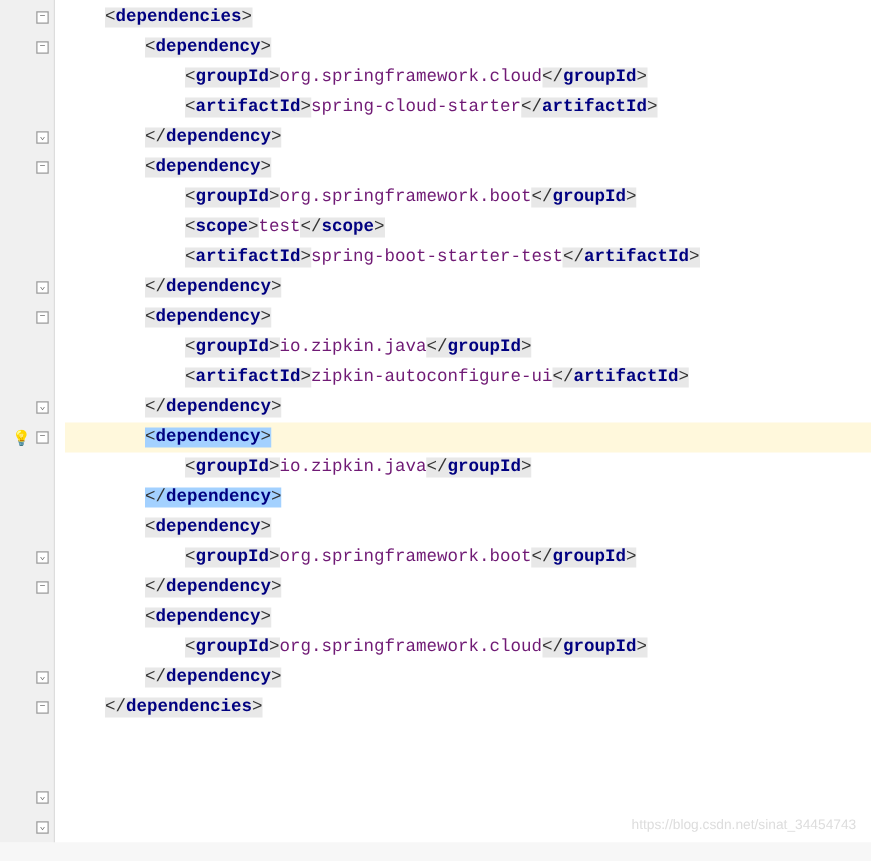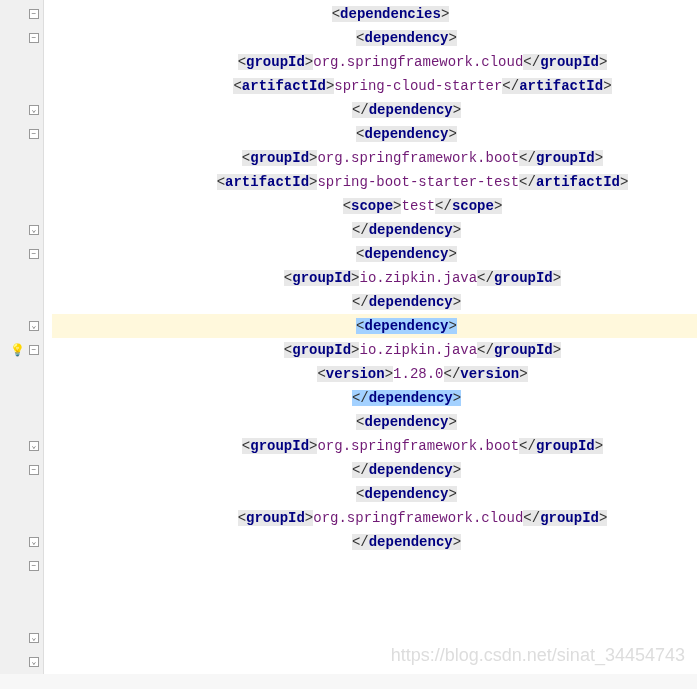--- a/index.html
+++ b/index.html
@@ -47,41 +47,40 @@
     }
     .code {
       flex: 1;
       padding: 2px 0 2px 8px;
       line-height: 24px;
     }
     .line {
       height: 24px;
       white-space: pre;
       position: relative;
-      text-align: center;
     }
     .line.highlight {
       background: #fff8dc;
     }
     .indent { display: inline-block; }
     .i1 { width: 32px; }
     .i2 { width: 64px; }
     .i3 { width: 96px; }
     .bracket { color: #333; }
     .tag { color: #000080; font-weight: bold; }
     .text { color: #701a75; }
     .tag-hl { background: #e8e8e8; }
     .sel { background: #a3d1ff; }
     .watermark {
       position: absolute;
       bottom: 8px;
       right: 12px;
       color: #ddd;
       font-family: Arial, sans-serif;
-      font-size: 18px;
+      font-size: 11px;
       pointer-events: none;
     }
   </style>
 </head>
 <body>
 
 <div class="editor">
   <div class="gutter" id="gutter">
       <div class="gutter-row">
         <span class="fold">−</span>
@@ -142,32 +141,33 @@
       </div>
     </div>
   <div class="code" id="code">
       <div class="line"><span class="indent i1"></span><span class="tag-hl"><span class="bracket">&lt;</span><span class="tag">dependencies</span><span class="bracket">&gt;</span></span></div>
       <div class="line"><span class="indent i2"></span><span class="tag-hl"><span class="bracket">&lt;</span><span class="tag">dependency</span><span class="bracket">&gt;</span></span></div>
       <div class="line"><span class="indent i3"></span><span class="tag-hl"><span class="bracket">&lt;</span><span class="tag">groupId</span><span class="bracket">&gt;</span></span><span class="text">org.springframework.cloud</span><span class="tag-hl"><span class="bracket">&lt;/</span><span class="tag">groupId</span><span class="bracket">&gt;</span></span></div>
       <div class="line"><span class="indent i3"></span><span class="tag-hl"><span class="bracket">&lt;</span><span class="tag">artifactId</span><span class="bracket">&gt;</span></span><span class="text">spring-cloud-starter</span><span class="tag-hl"><span class="bracket">&lt;/</span><span class="tag">artifactId</span><span class="bracket">&gt;</span></span></div>
       <div class="line"><span class="indent i2"></span><span class="tag-hl"><span class="bracket">&lt;/</span><span class="tag">dependency</span><span class="bracket">&gt;</span></span></div>
       <div class="line"><span class="indent i2"></span><span class="tag-hl"><span class="bracket">&lt;</span><span class="tag">dependency</span><span class="bracket">&gt;</span></span></div>
       <div class="line"><span class="indent i3"></span><span class="tag-hl"><span class="bracket">&lt;</span><span class="tag">groupId</span><span class="bracket">&gt;</span></span><span class="text">org.springframework.boot</span><span class="tag-hl"><span class="bracket">&lt;/</span><span class="tag">groupId</span><span class="bracket">&gt;</span></span></div>
+      <div class="line"><span class="indent i3"></span><span class="tag-hl"><span class="bracket">&lt;</span><span class="tag">scope</span><span class="bracket">&gt;</span></span><span class="text">test</span><span class="tag-hl"><span class="bracket">&lt;/</span><span class="tag">scope</span><span class="bracket">&gt;</span></span></div>
       <div class="line"><span class="indent i3"></span><span class="tag-hl"><span class="bracket">&lt;</span><span class="tag">artifactId</span><span class="bracket">&gt;</span></span><span class="text">spring-boot-starter-test</span><span class="tag-hl"><span class="bracket">&lt;/</span><span class="tag">artifactId</span><span class="bracket">&gt;</span></span></div>
-      <div class="line"><span class="indent i3"></span><span class="tag-hl"><span class="bracket">&lt;</span><span class="tag">scope</span><span class="bracket">&gt;</span></span><span class="text">test</span><span class="tag-hl"><span class="bracket">&lt;/</span><span class="tag">scope</span><span class="bracket">&gt;</span></span></div>
       <div class="line"><span class="indent i2"></span><span class="tag-hl"><span class="bracket">&lt;/</span><span class="tag">dependency</span><span class="bracket">&gt;</span></span></div>
       <div class="line"><span class="indent i2"></span><span class="tag-hl"><span class="bracket">&lt;</span><span class="tag">dependency</span><span class="bracket">&gt;</span></span></div>
       <div class="line"><span class="indent i3"></span><span class="tag-hl"><span class="bracket">&lt;</span><span class="tag">groupId</span><span class="bracket">&gt;</span></span><span class="text">io.zipkin.java</span><span class="tag-hl"><span class="bracket">&lt;/</span><span class="tag">groupId</span><span class="bracket">&gt;</span></span></div>
+      <div class="line"><span class="indent i3"></span><span class="tag-hl"><span class="bracket">&lt;</span><span class="tag">artifactId</span><span class="bracket">&gt;</span></span><span class="text">zipkin-autoconfigure-ui</span><span class="tag-hl"><span class="bracket">&lt;/</span><span class="tag">artifactId</span><span class="bracket">&gt;</span></span></div>
       <div class="line"><span class="indent i2"></span><span class="tag-hl"><span class="bracket">&lt;/</span><span class="tag">dependency</span><span class="bracket">&gt;</span></span></div>
       <div class="line highlight"><span class="indent i2"></span><span class="sel"><span class="bracket">&lt;</span><span class="tag">dependency</span><span class="bracket">&gt;</span></span></div>
       <div class="line"><span class="indent i3"></span><span class="tag-hl"><span class="bracket">&lt;</span><span class="tag">groupId</span><span class="bracket">&gt;</span></span><span class="text">io.zipkin.java</span><span class="tag-hl"><span class="bracket">&lt;/</span><span class="tag">groupId</span><span class="bracket">&gt;</span></span></div>
-      <div class="line"><span class="indent i3"></span><span class="tag-hl"><span class="bracket">&lt;</span><span class="tag">version</span><span class="bracket">&gt;</span></span><span class="text">1.28.0</span><span class="tag-hl"><span class="bracket">&lt;/</span><span class="tag">version</span><span class="bracket">&gt;</span></span></div>
       <div class="line"><span class="indent i2"></span><span class="sel"><span class="bracket">&lt;/</span><span class="tag">dependency</span><span class="bracket">&gt;</span></span></div>
       <div class="line"><span class="indent i2"></span><span class="tag-hl"><span class="bracket">&lt;</span><span class="tag">dependency</span><span class="bracket">&gt;</span></span></div>
       <div class="line"><span class="indent i3"></span><span class="tag-hl"><span class="bracket">&lt;</span><span class="tag">groupId</span><span class="bracket">&gt;</span></span><span class="text">org.springframework.boot</span><span class="tag-hl"><span class="bracket">&lt;/</span><span class="tag">groupId</span><span class="bracket">&gt;</span></span></div>
       <div class="line"><span class="indent i2"></span><span class="tag-hl"><span class="bracket">&lt;/</span><span class="tag">dependency</span><span class="bracket">&gt;</span></span></div>
       <div class="line"><span class="indent i2"></span><span class="tag-hl"><span class="bracket">&lt;</span><span class="tag">dependency</span><span class="bracket">&gt;</span></span></div>
       <div class="line"><span class="indent i3"></span><span class="tag-hl"><span class="bracket">&lt;</span><span class="tag">groupId</span><span class="bracket">&gt;</span></span><span class="text">org.springframework.cloud</span><span class="tag-hl"><span class="bracket">&lt;/</span><span class="tag">groupId</span><span class="bracket">&gt;</span></span></div>
       <div class="line"><span class="indent i2"></span><span class="tag-hl"><span class="bracket">&lt;/</span><span class="tag">dependency</span><span class="bracket">&gt;</span></span></div>
+      <div class="line"><span class="indent i1"></span><span class="tag-hl"><span class="bracket">&lt;/</span><span class="tag">dependencies</span><span class="bracket">&gt;</span></span></div>
     </div>
 </div>
 
 <div class="watermark">https://blog.csdn.net/sinat_34454743</div>
 
 </body></html>

